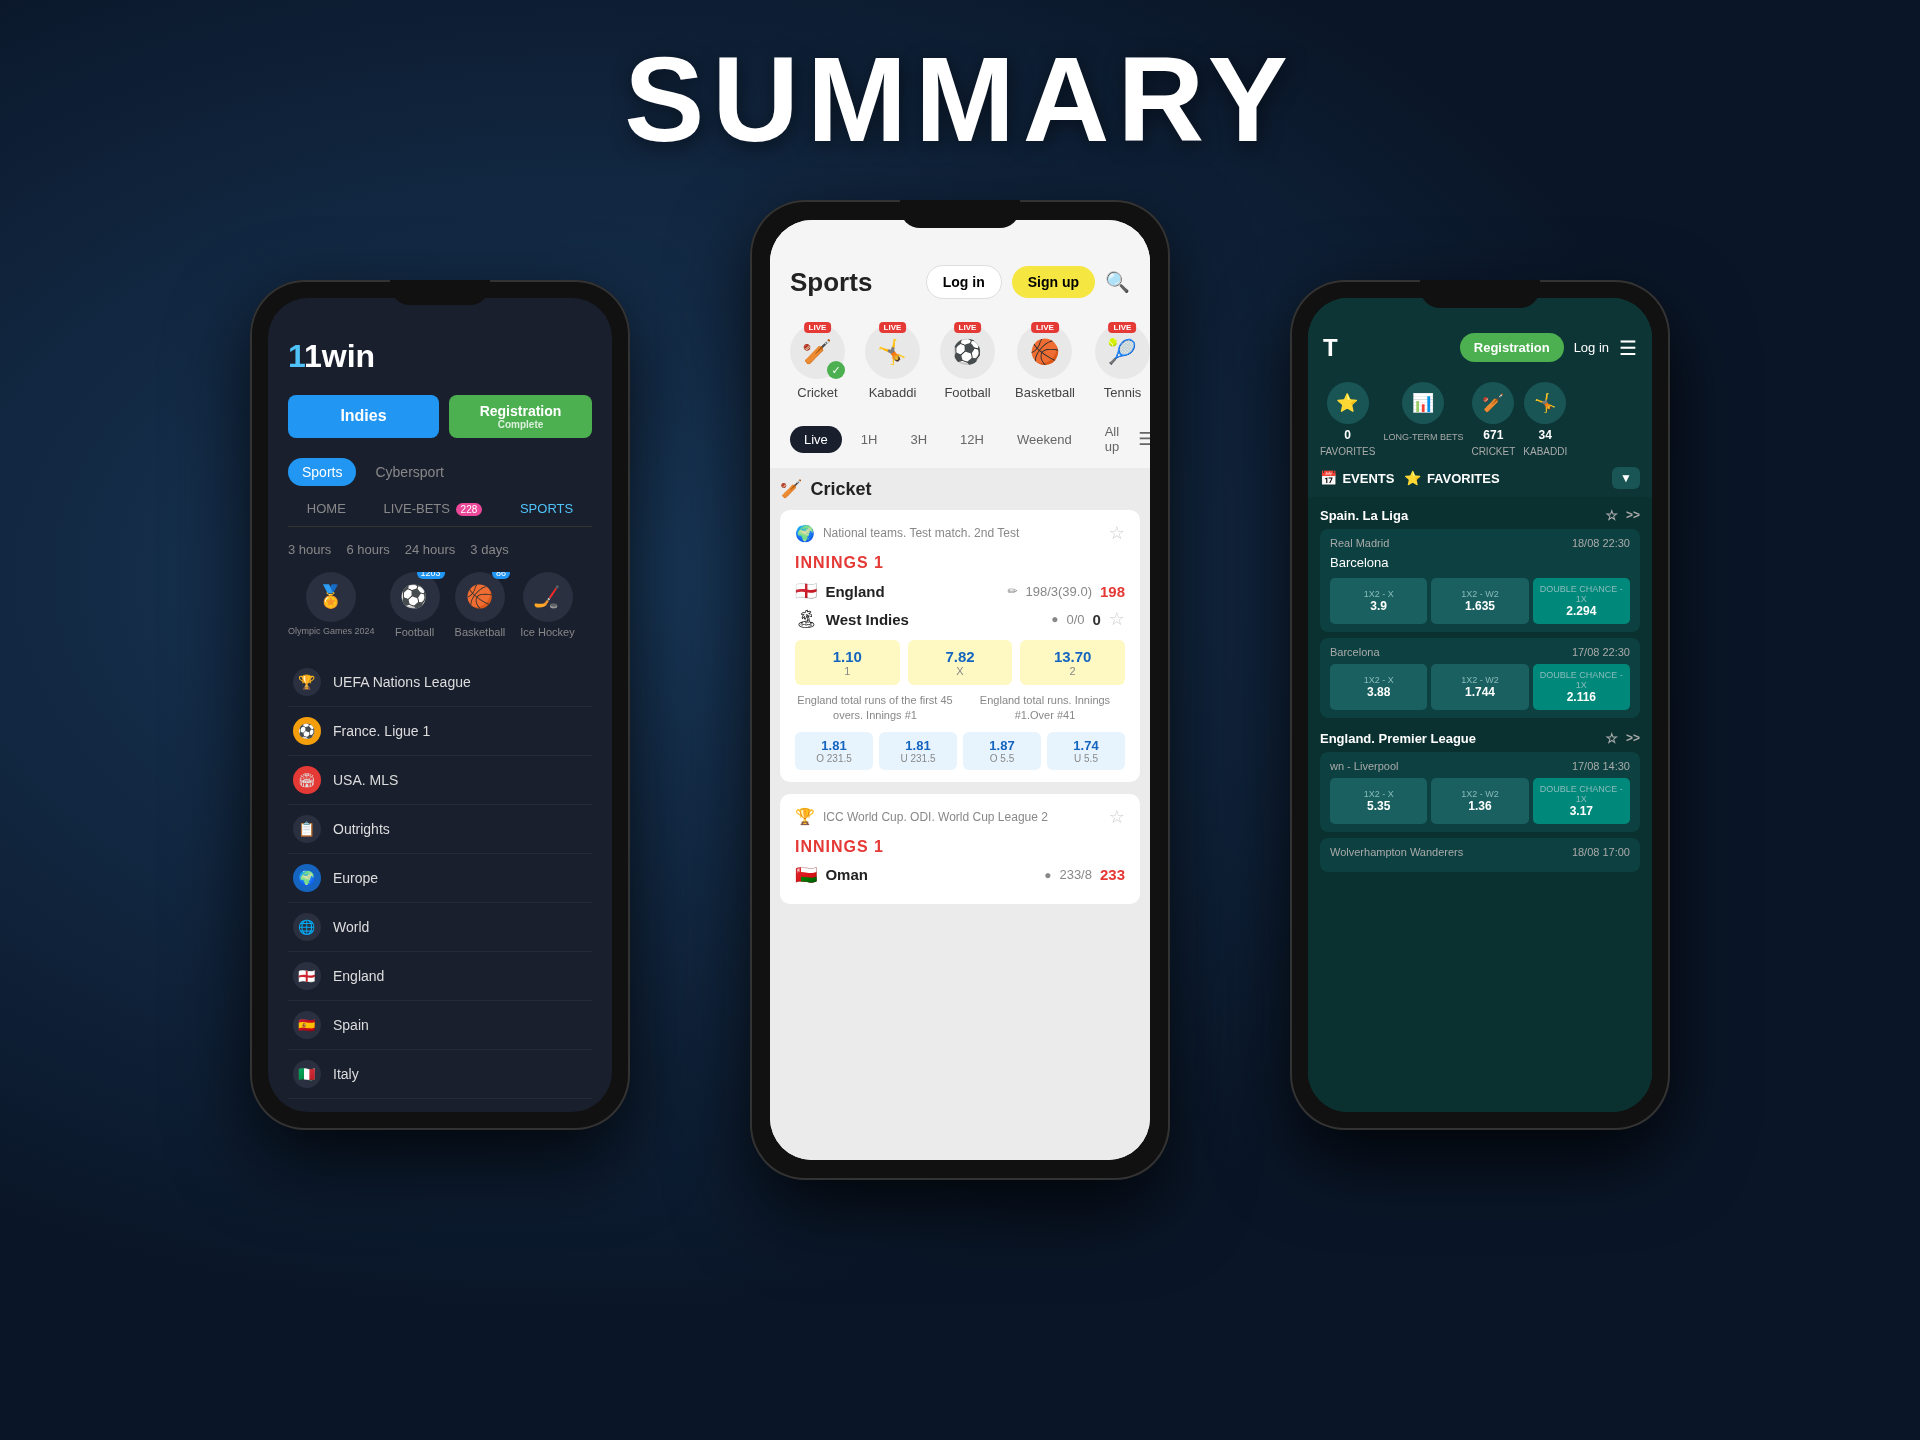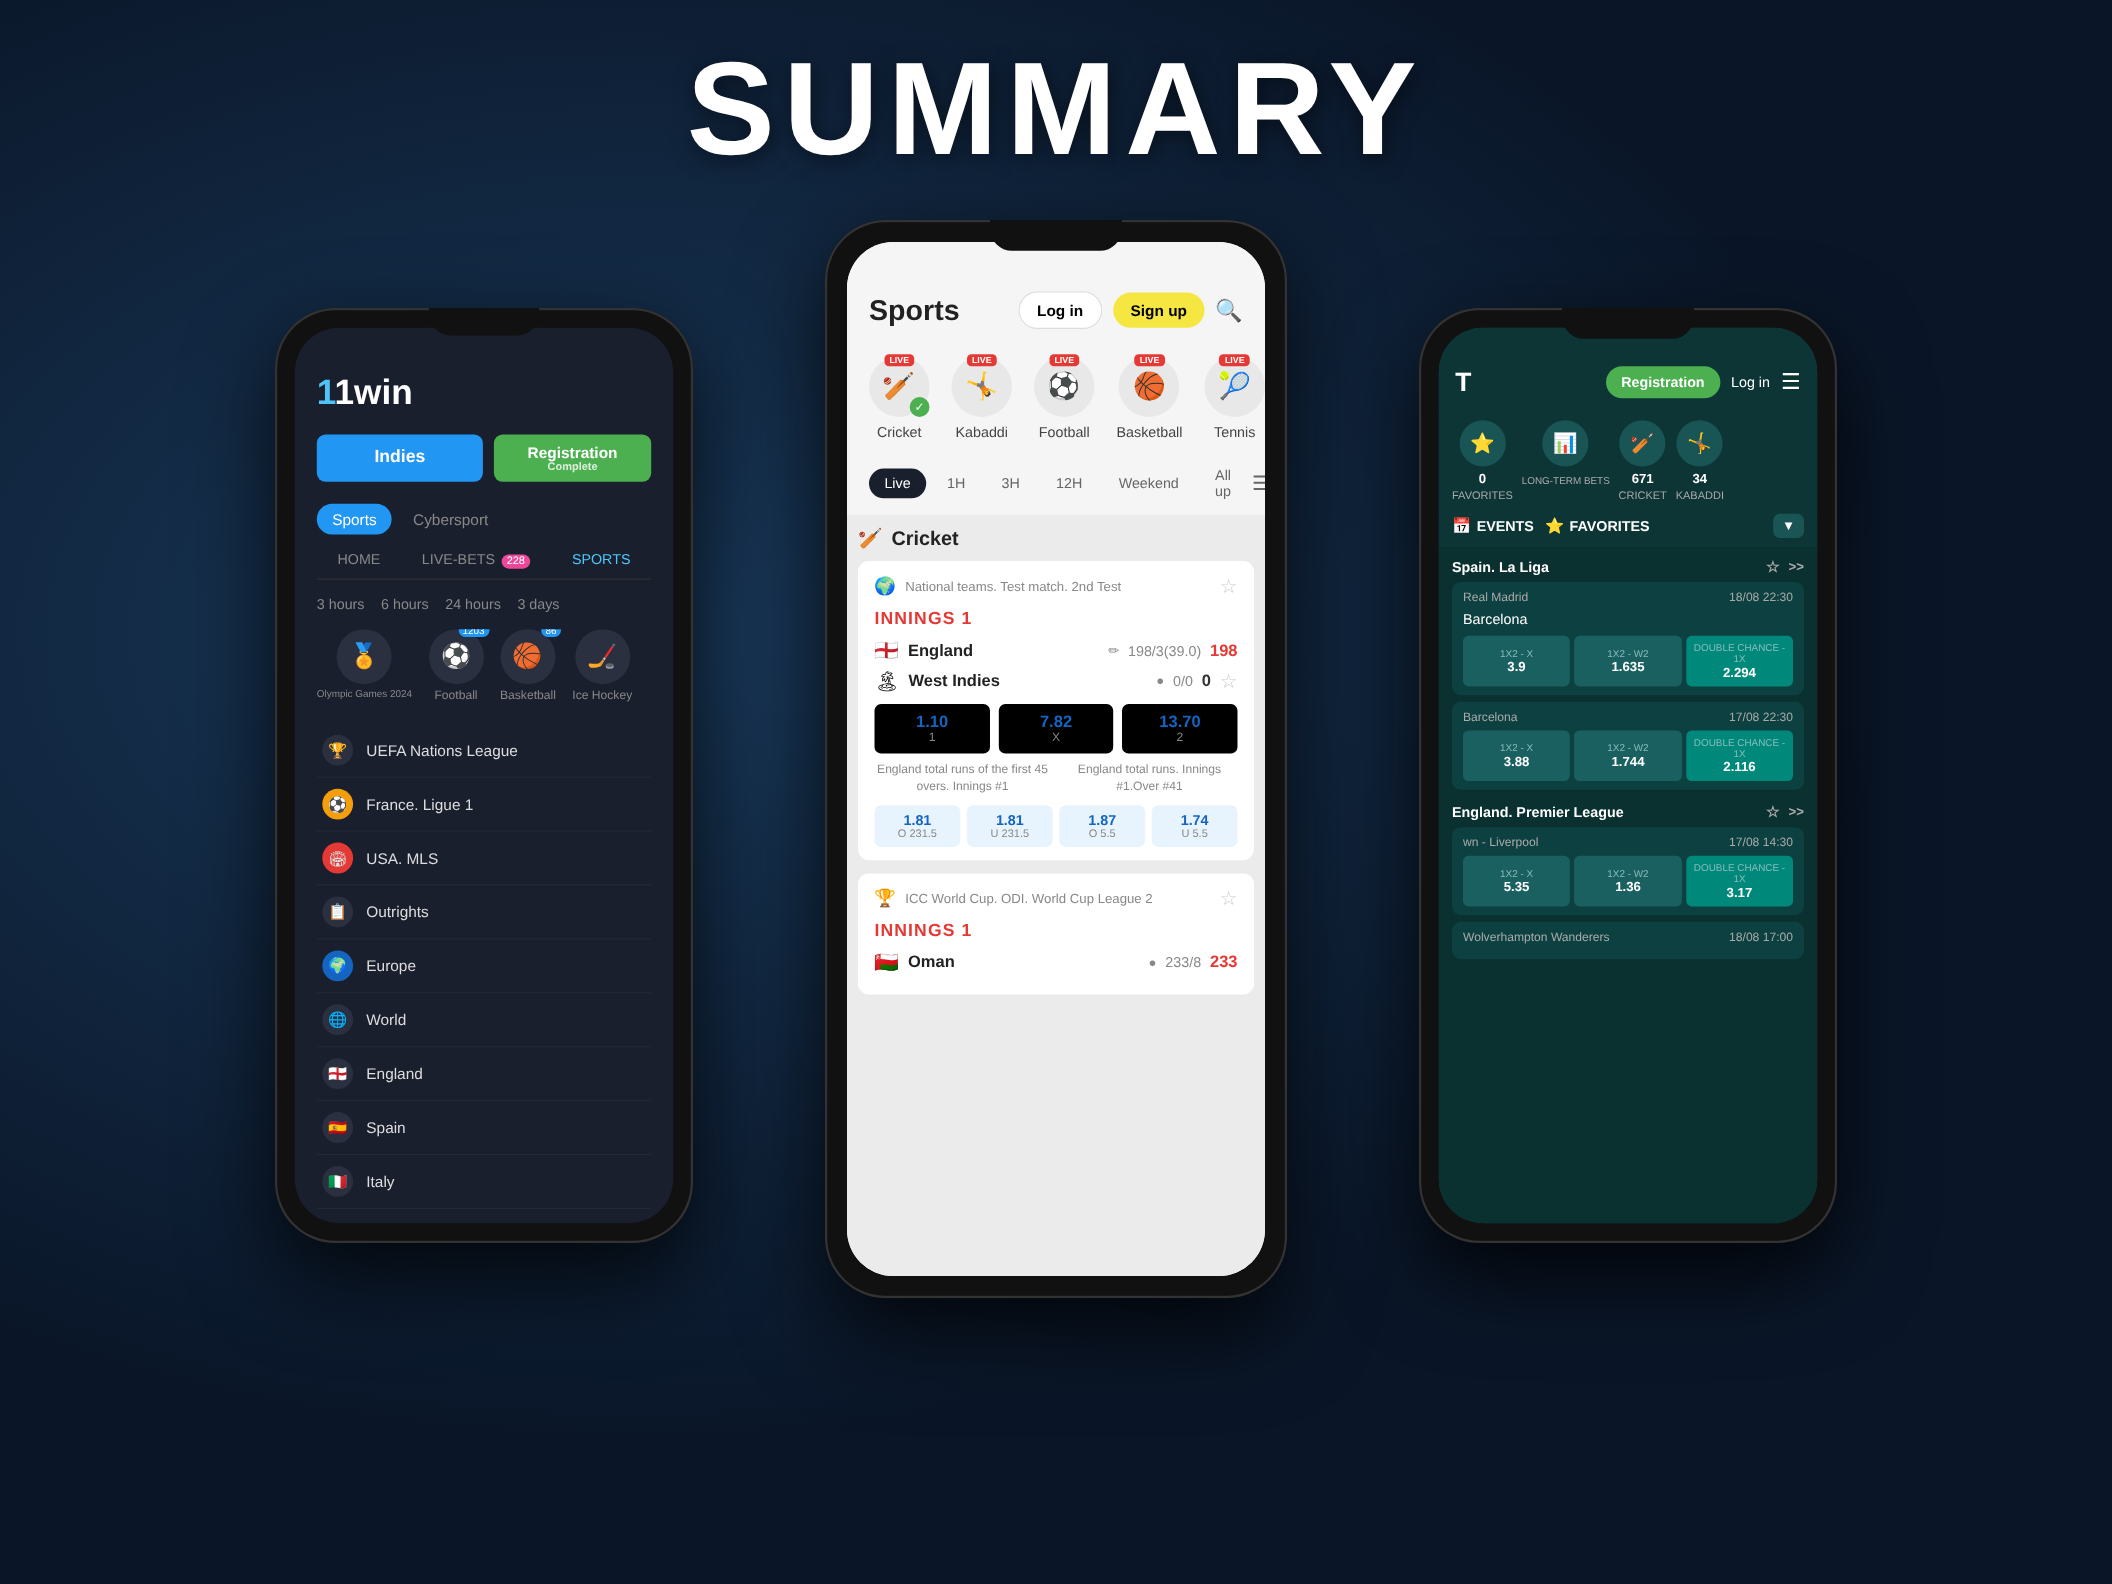--- a/index.html
+++ b/index.html
@@ -430,21 +430,21 @@
     .star-right { font-size: 18px; color: #ccc; cursor: pointer; }
 
     .odds-row {
       display: flex;
       gap: 8px;
       margin-top: 10px;
       margin-bottom: 5px;
     }
     .odd-btn {
       flex: 1;
-      background: #000000;
+      background: #fef9c3;
       border: none;
       border-radius: 6px;
       padding: 8px;
       text-align: center;
     }
     .odd-value { font-size: 15px; font-weight: 700; color: #1565C0; }
     .odd-label { font-size: 11px; color: #888; }
 
     .bet-desc {
       display: flex;

